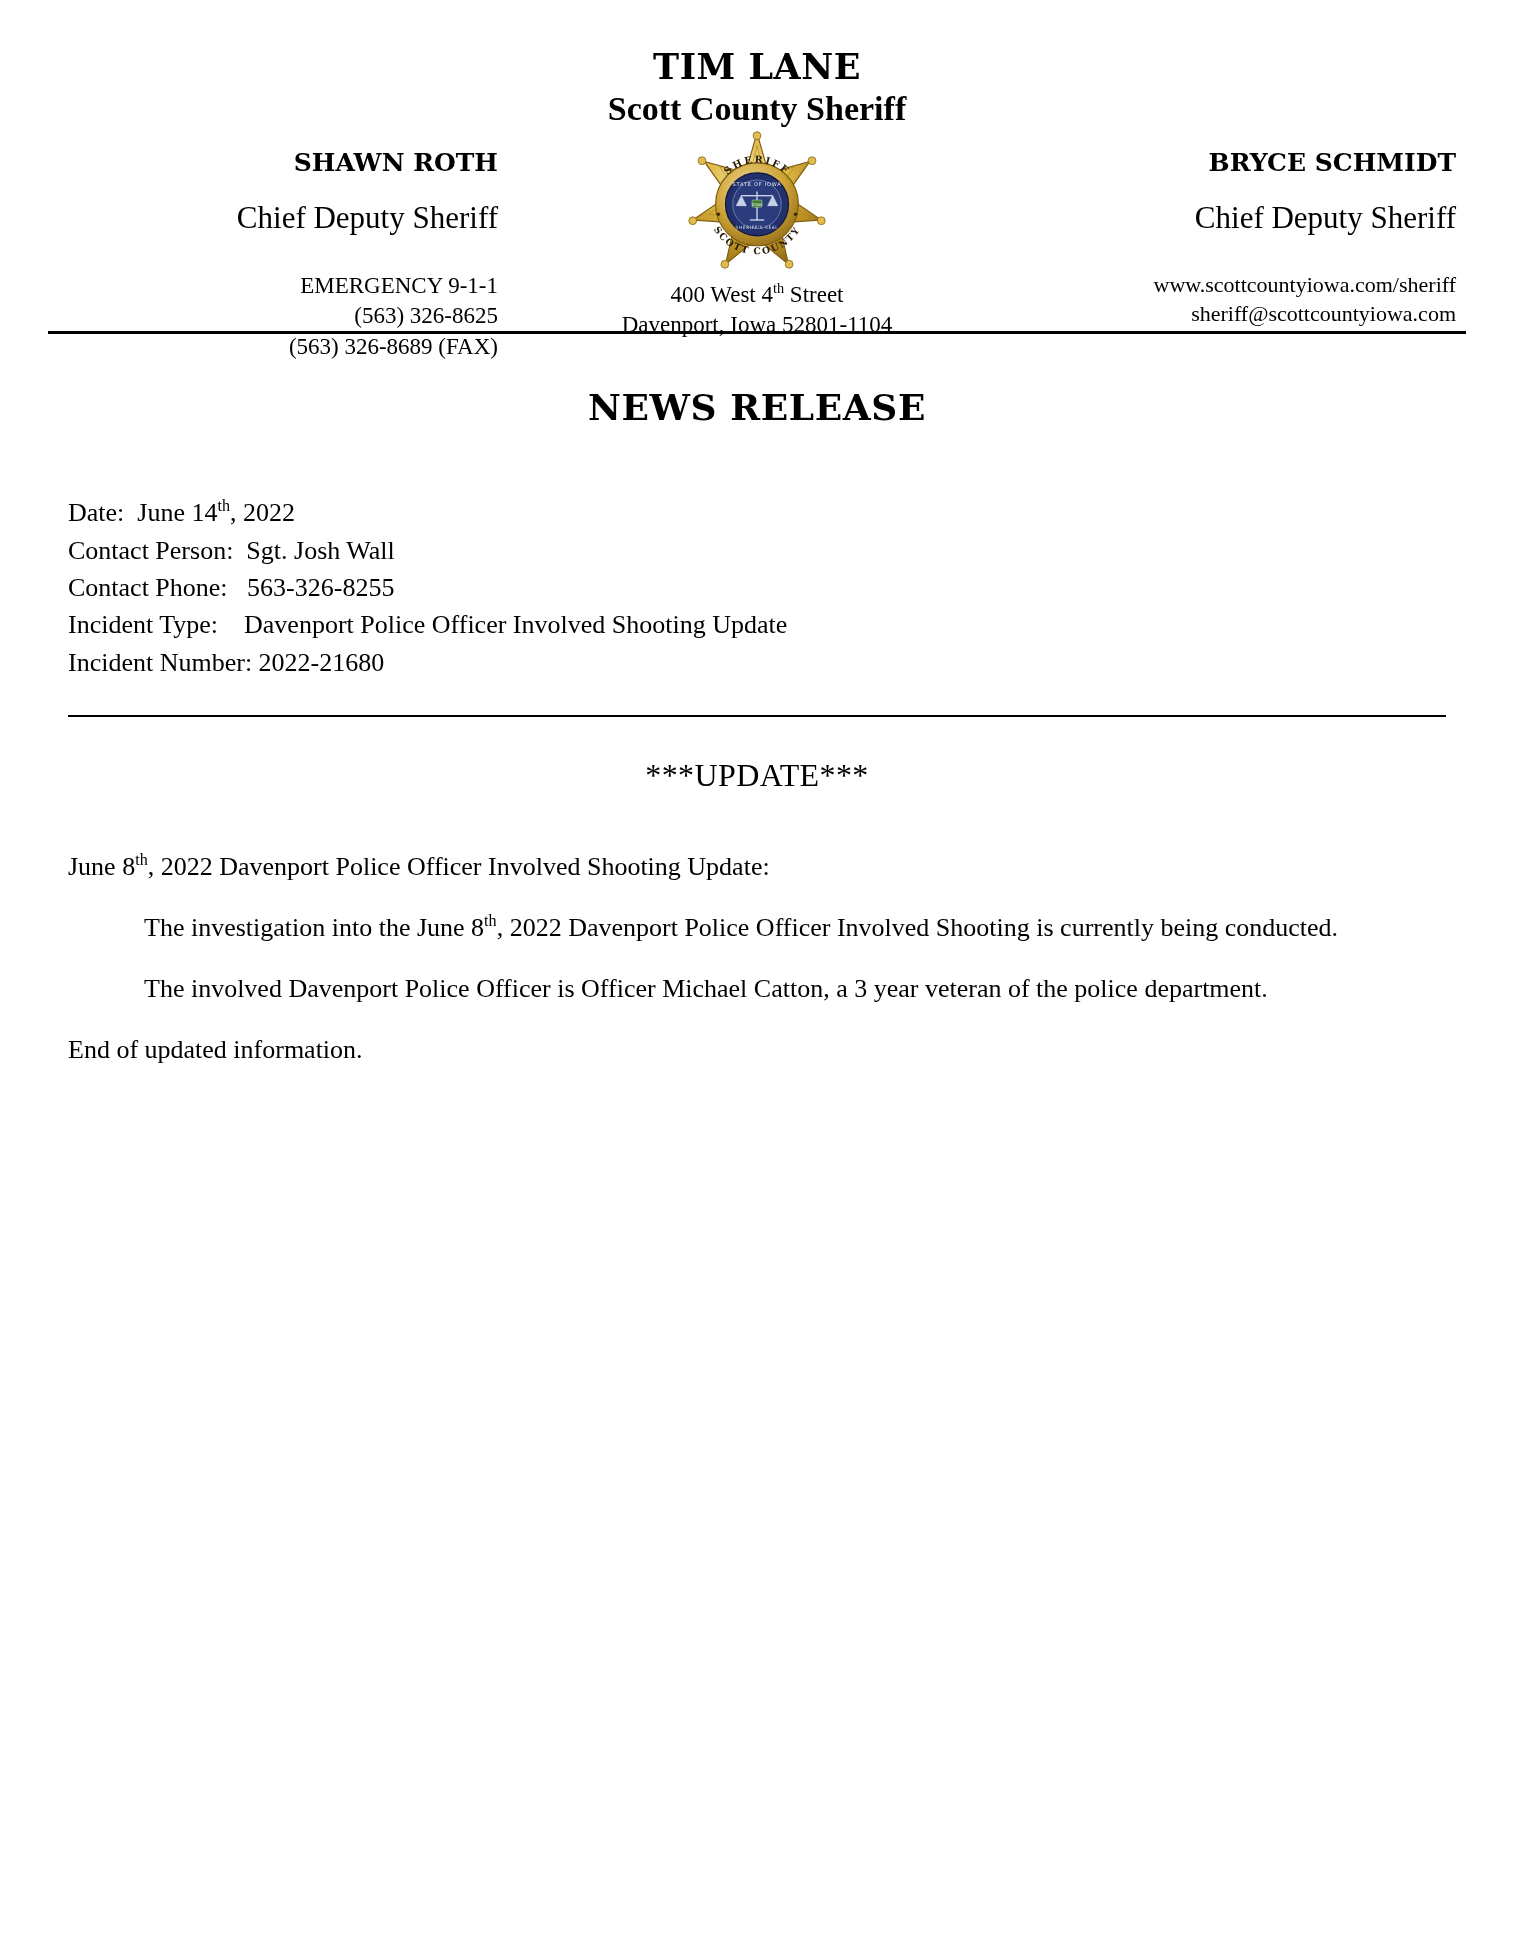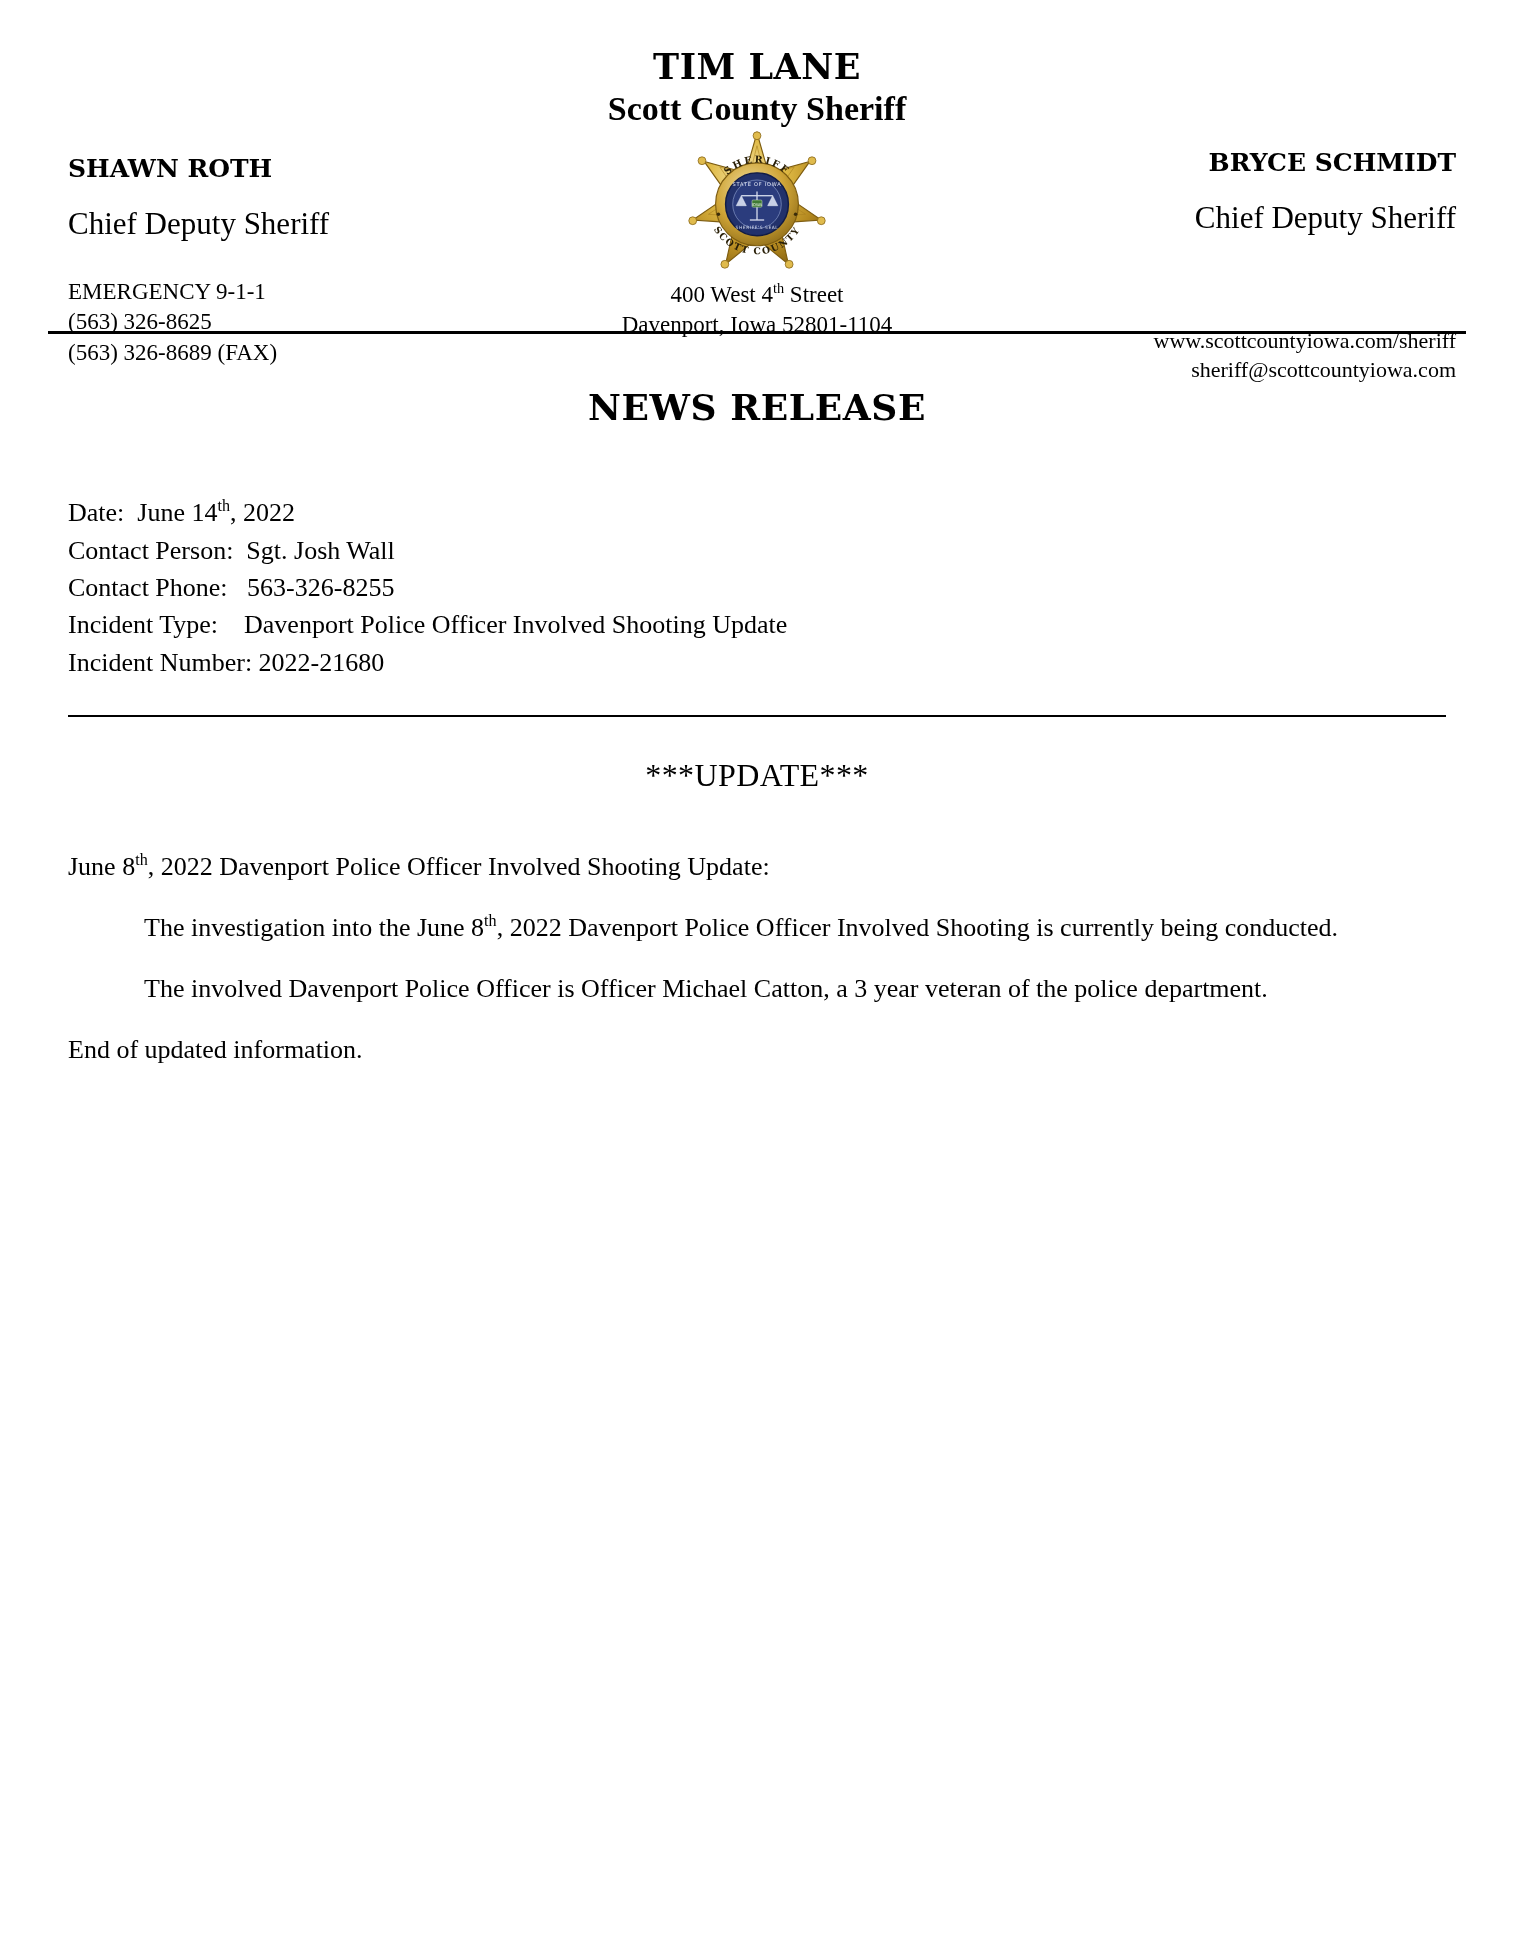--- a/index.html
+++ b/index.html
@@ -44,23 +44,23 @@
   }
 
   .masthead-cols {
     position: relative;
     margin-top: 18px;
     height: 175px;
   }
   .col-left {
     position: absolute;
     left: 68px;
-    top: 6px;
+    top: 0;
     width: 430px;
-    text-align: left;
+    text-align: right;
   }
   .col-right {
     position: absolute;
     right: 58px;
     top: 0;
     width: 460px;
     text-align: right;
   }
   .col-center {
     position: absolute;
@@ -79,21 +79,21 @@
     font-size: 31px;
     line-height: 1.25;
     margin-top: 21px;
   }
   .contact-lines {
     margin-top: 33px;
     font-size: 23px;
     line-height: 1.32;
   }
   .web-lines {
-    margin-top: 88px;
+    margin-top: 32px;
     font-size: 22px;
     line-height: 1.32;
   }
   .address-lines {
     margin-top: 10px;
     font-size: 23px;
     line-height: 1.3;
   }
   sup {
     font-size: 0.62em;

